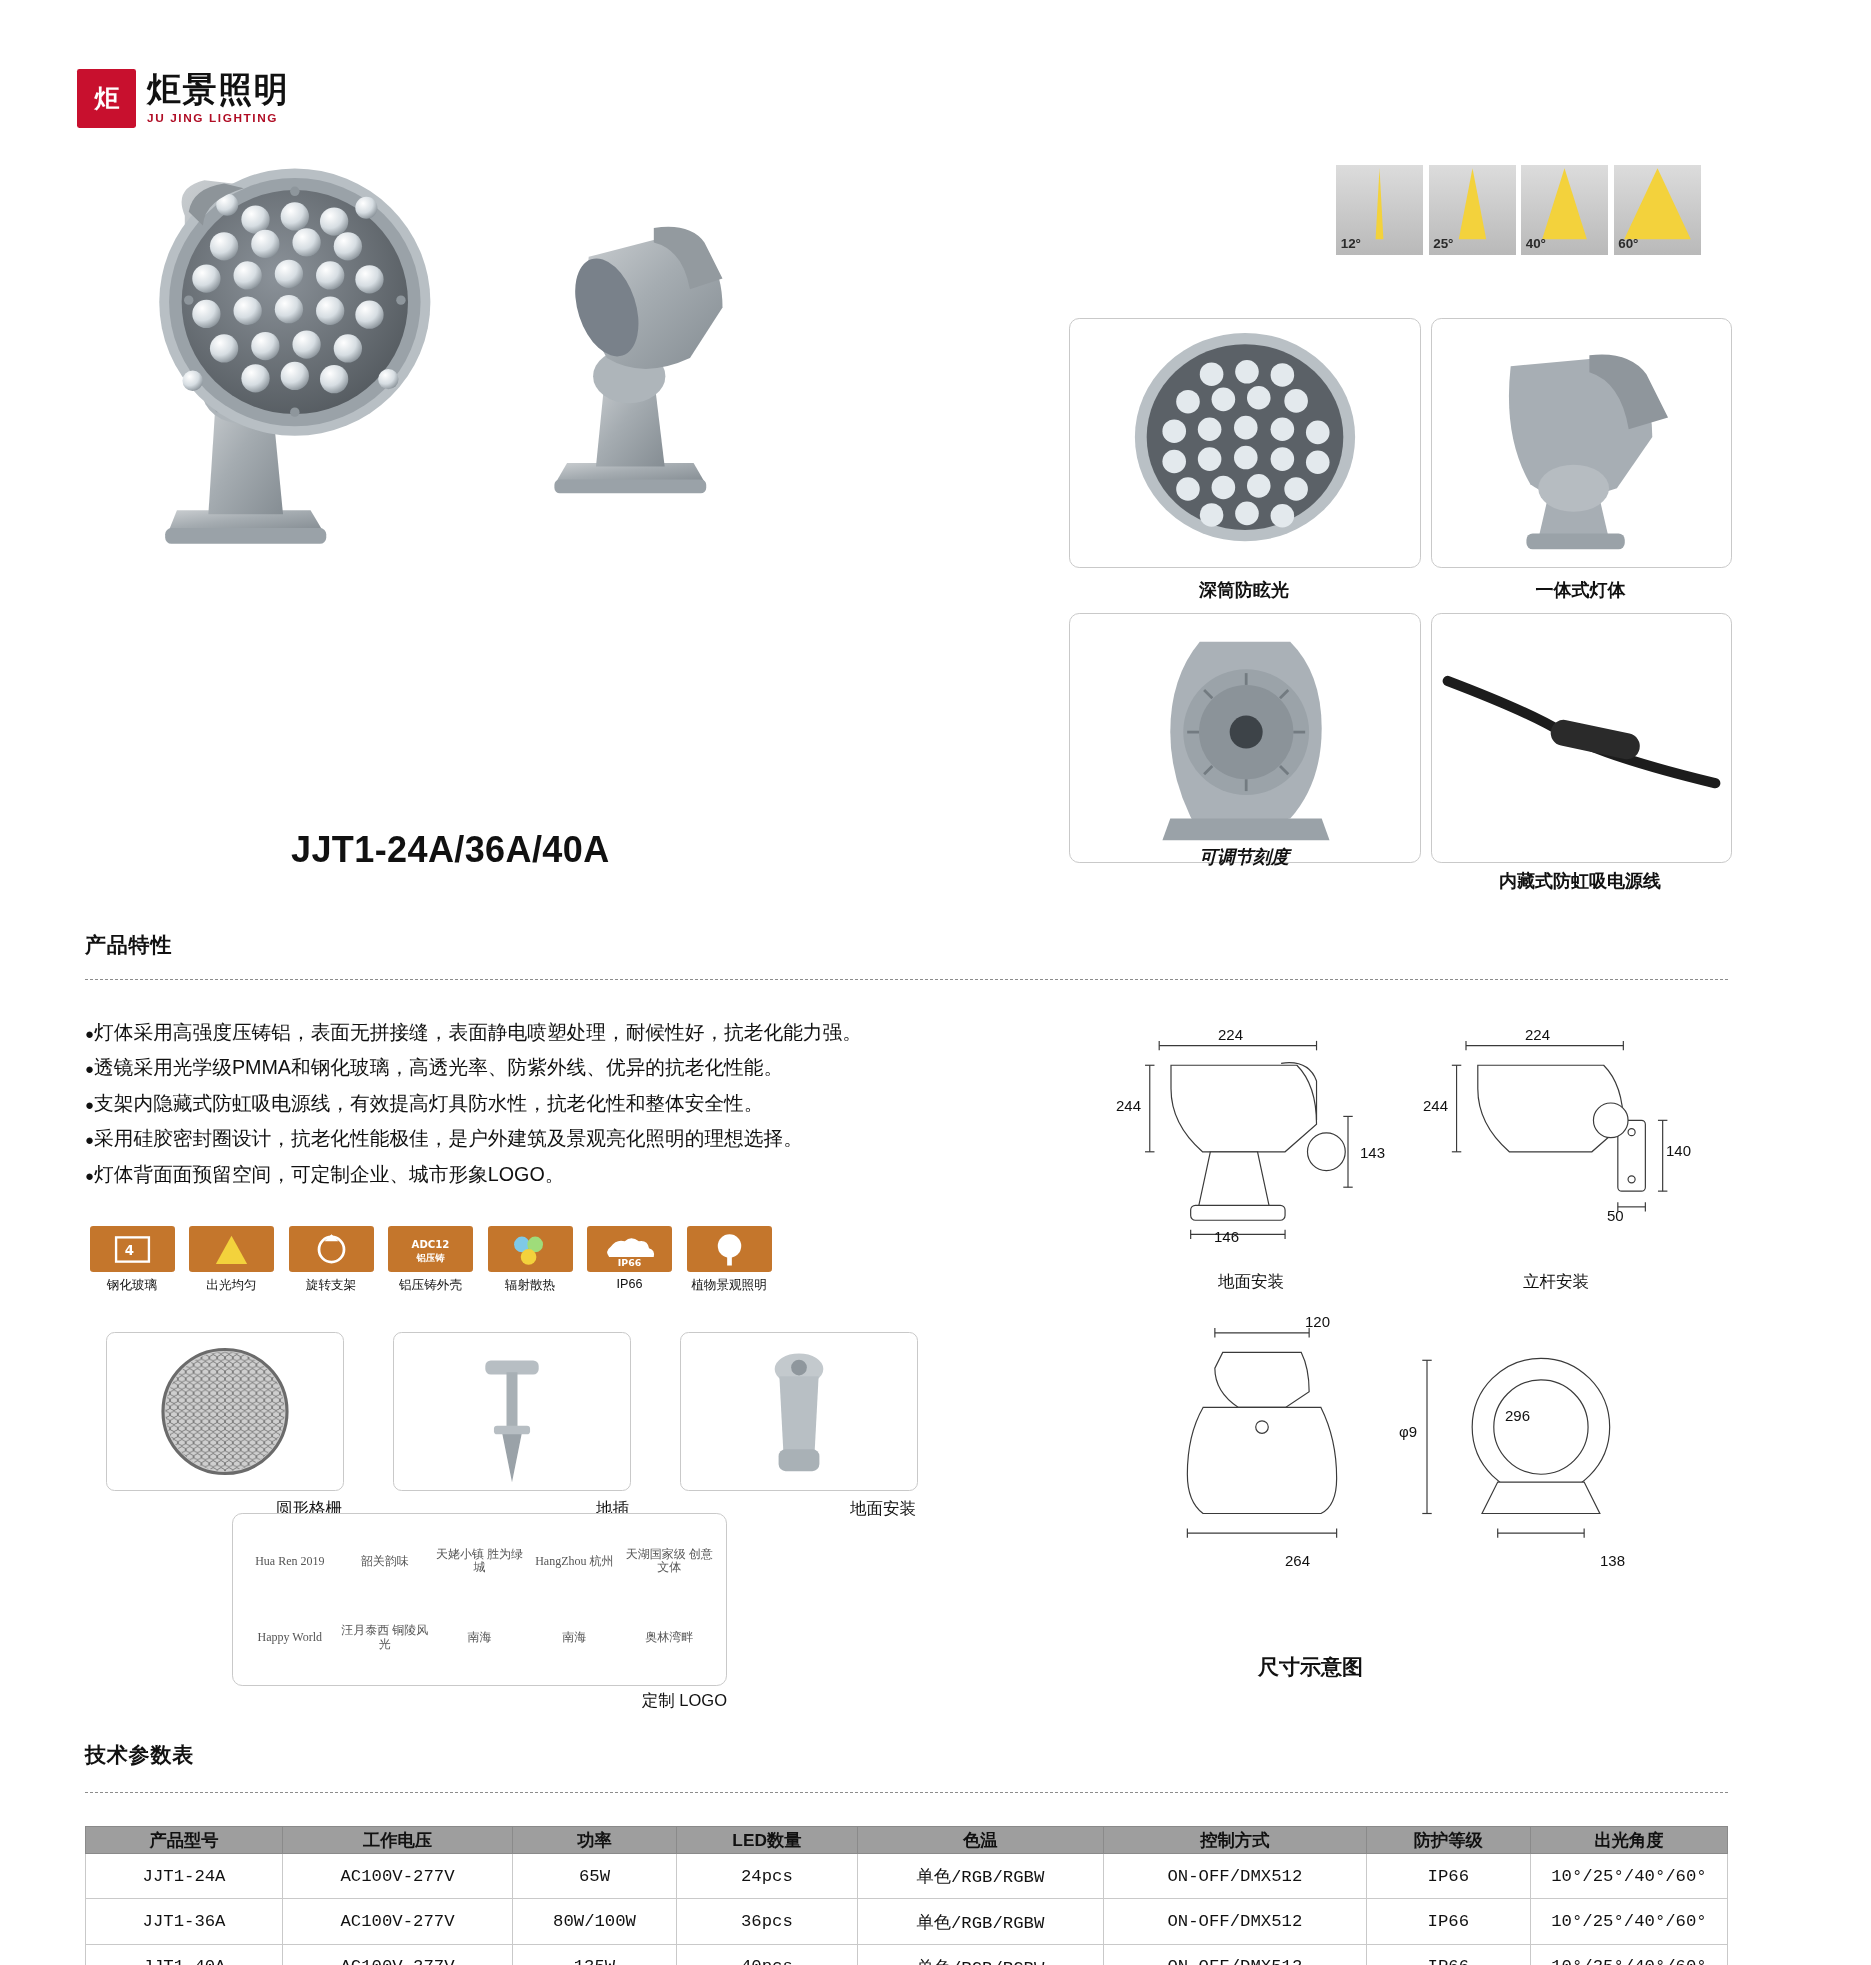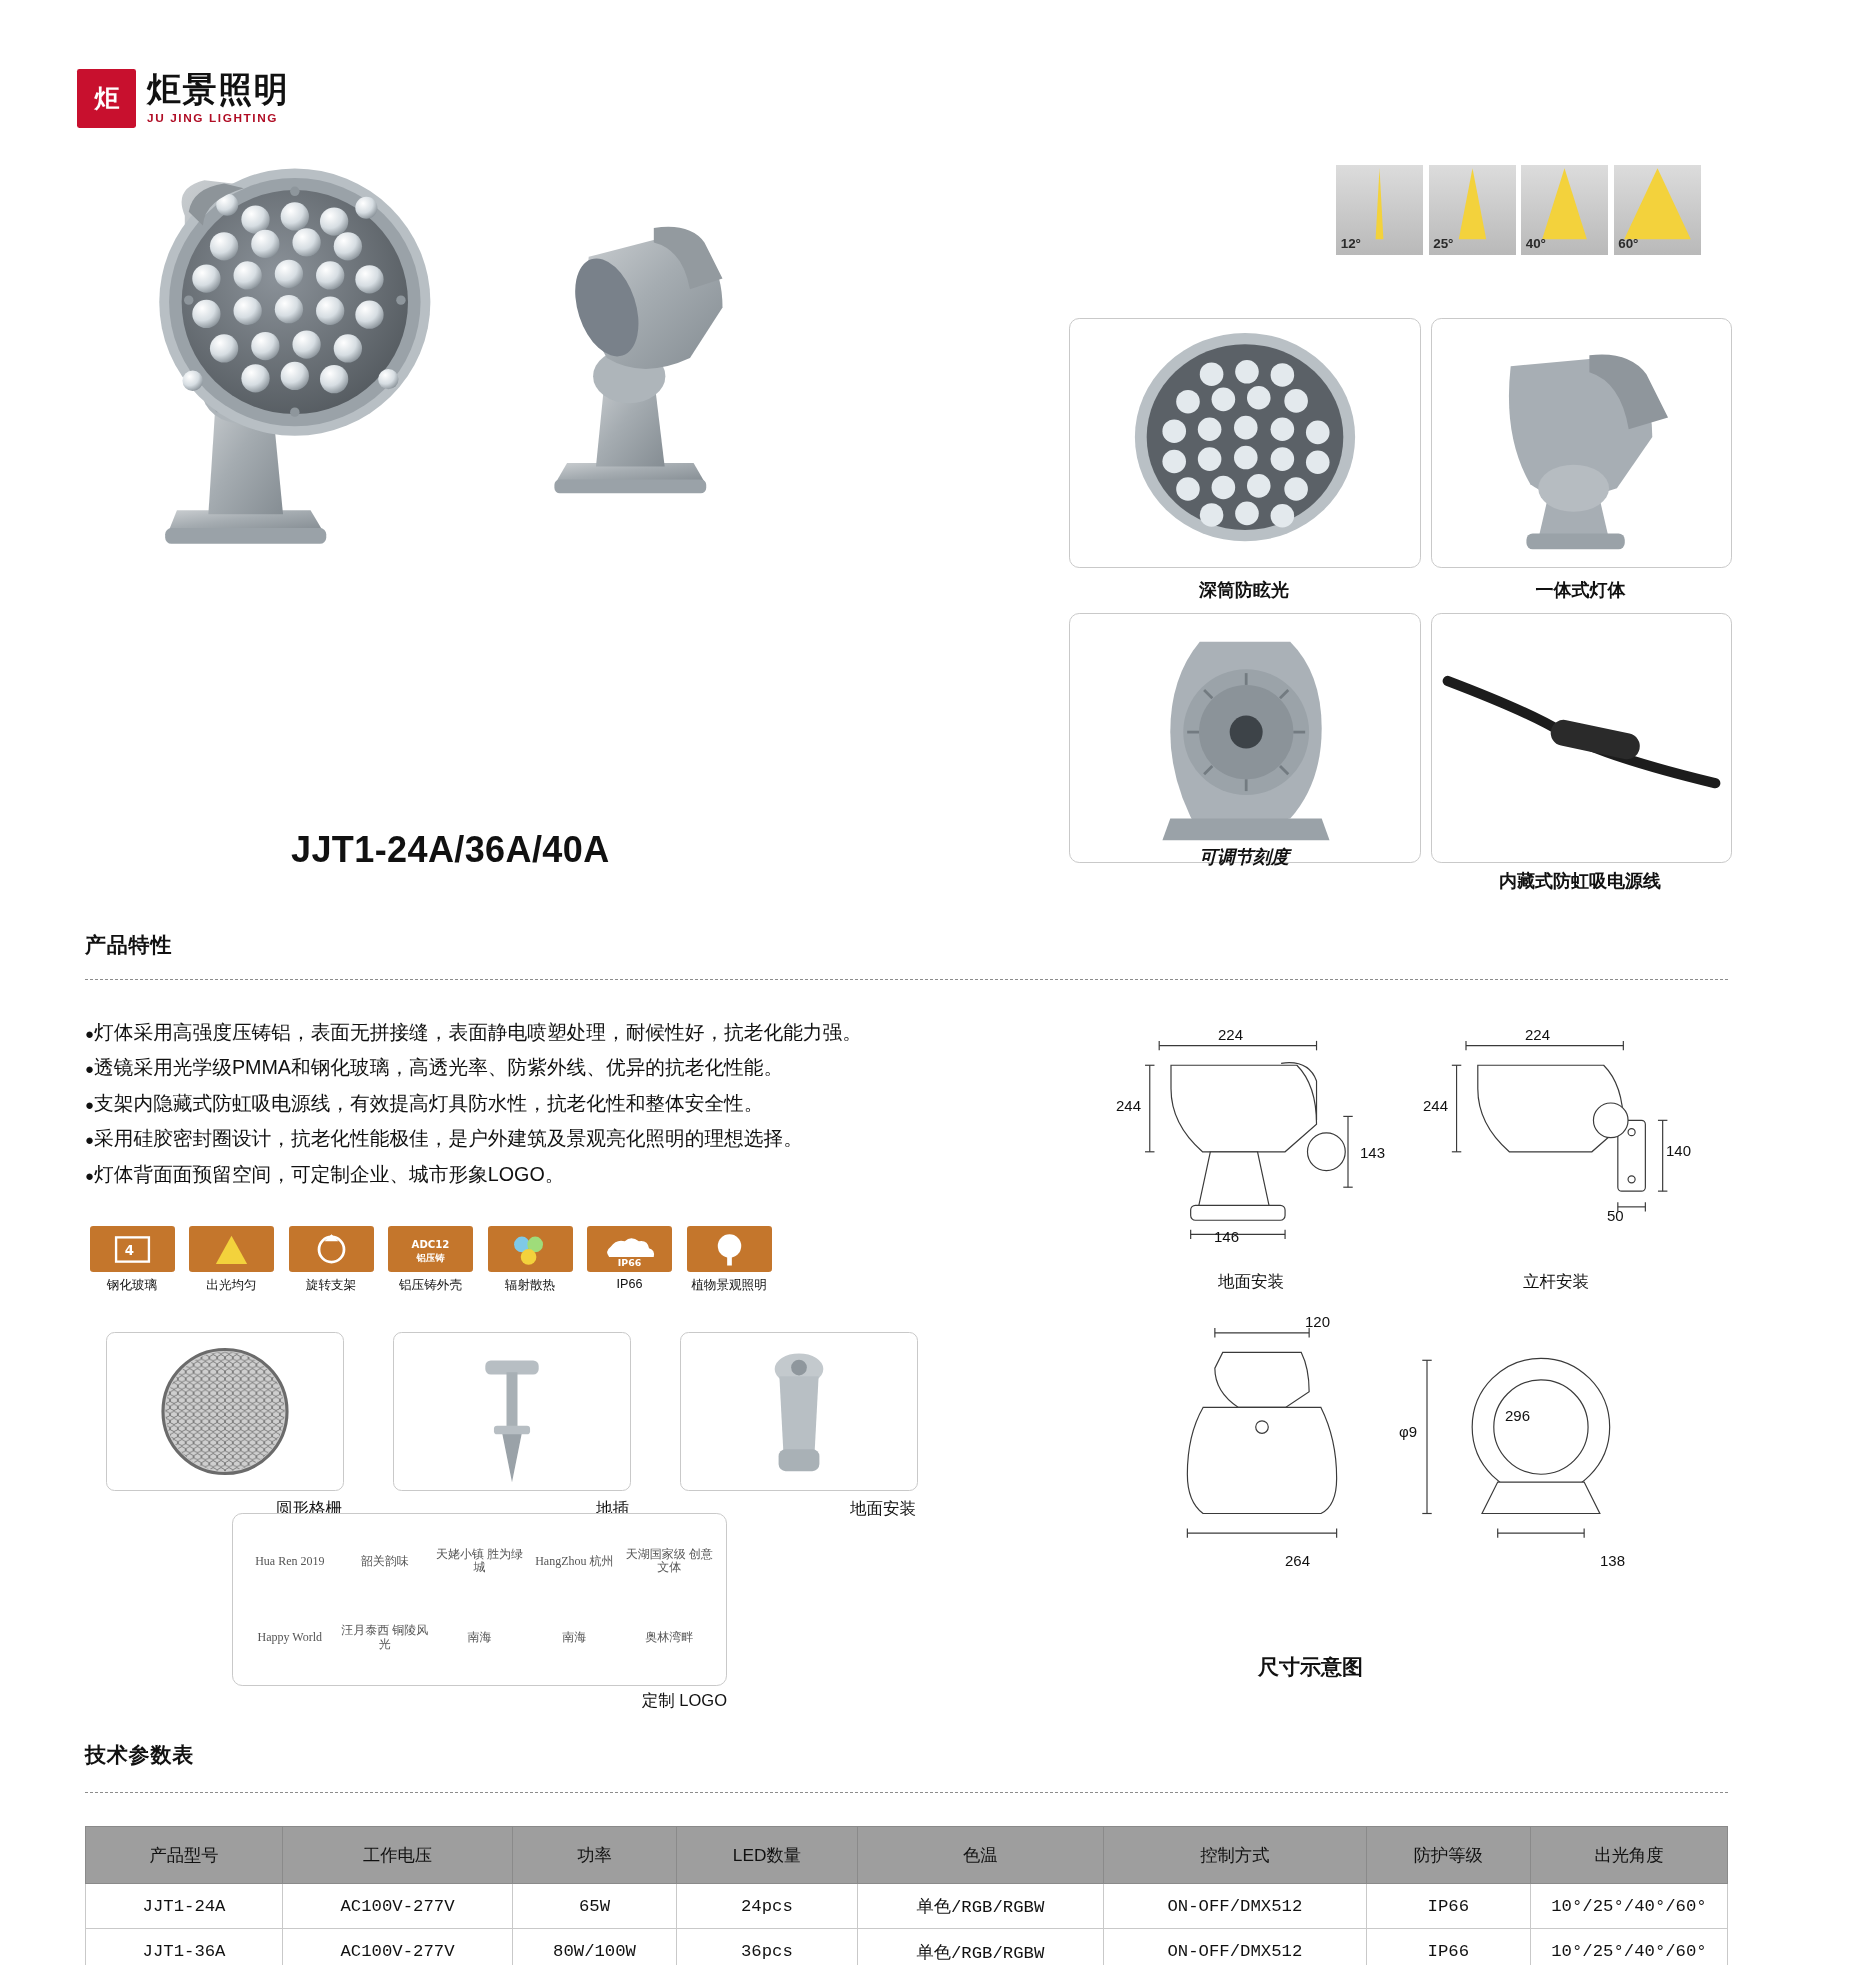--- a/index.html
+++ b/index.html
@@ -265,22 +265,22 @@
     position: absolute;
     left: 85px;
     top: 1826px;
     width: 1643px;
     border-collapse: collapse;
     font-size: 17.3px;
   }
   .spec-table th {
     background: #9e9e9e;
     color: #111;
-    font-weight: normal;
-    padding: 16px 0;
+    font-weight: bold;
+    padding: 1px 0;
     border: 0.8px solid #8a8a8a;
     white-space: nowrap;
   }
   .spec-table td {
     text-align: center;
     padding: 10.2px 0;
     border: 0.8px solid #c9c9c9;
     color: #111;
     white-space: nowrap;
     font-family: Liberation Mono, monospace;

